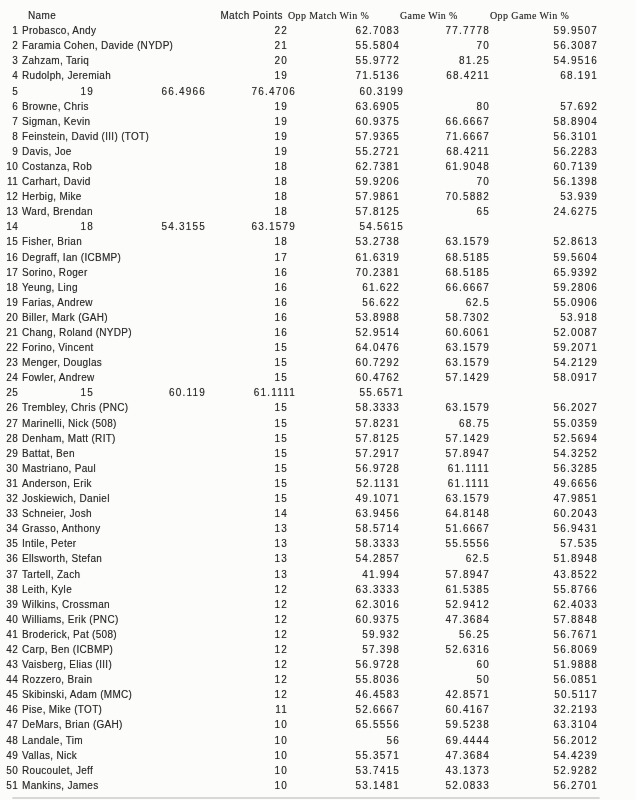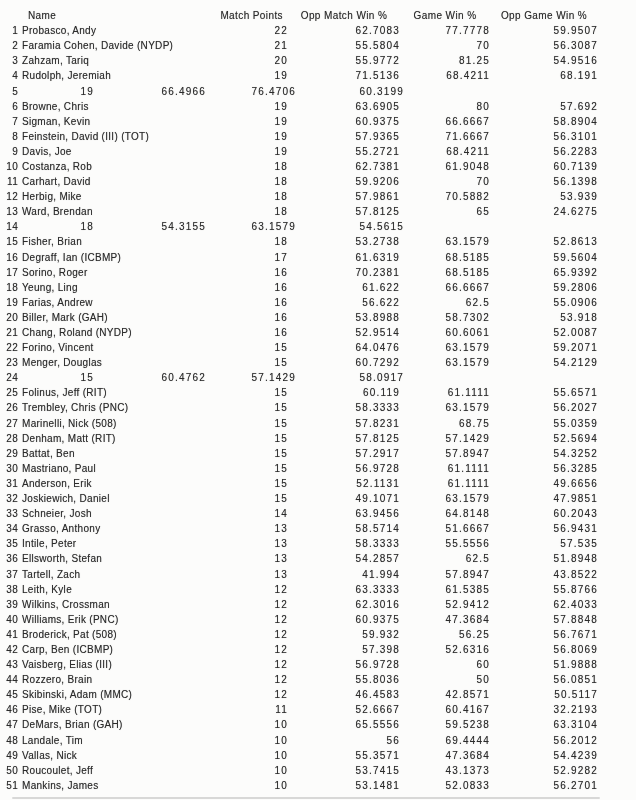--- a/index.html
+++ b/index.html
@@ -39,21 +39,21 @@
   .c.rank  { width: 18px;  text-align: right; }
   .c.name  { width: 194px; text-align: left; padding-left: 4px; }
   .c.mp    { width: 76px;  }
   .c.omw   { width: 112px; }
   .c.gw    { width: 90px;  }
   .c.ogw   { width: 108px; }
   .num     { text-align: right; letter-spacing: 1.2px; }
   .head .c { letter-spacing: 0.4px; }
   .head .name { padding-left: 10px; }
   .head .mp   { text-align: right; padding-right: 5px; letter-spacing: 0.4px; }
-  .head .omw, .head .gw, .head .ogw { text-align: center; letter-spacing: 0.4px; }
+  .head .omw, .head .gw, .head .ogw { text-align: left; letter-spacing: 0.4px; font-family: Liberation Serif, serif; }
   .scan-artifact {
     position: absolute;
     left: 12px;
     top: 797px;
     width: 588px;
     height: 2px;
     background: rgba(150,150,150,0.35);
     border-radius: 1px;
   }
 </style>
@@ -249,28 +249,28 @@
       <div class="row">
     <span class="c rank">23</span>
     <span class="c name">Menger, Douglas</span>
     <span class="c mp num">15</span>
     <span class="c omw num">60.7292</span>
     <span class="c gw num">63.1579</span>
     <span class="c ogw num">54.2129</span>
   </div>
       <div class="row">
     <span class="c rank">24</span>
+    <span class="c name">Fowler, Andrew</span>
     <span class="c mp num">15</span>
     <span class="c omw num">60.4762</span>
     <span class="c gw num">57.1429</span>
     <span class="c ogw num">58.0917</span>
   </div>
       <div class="row">
     <span class="c rank">25</span>
-    <span class="c name">Folinus, Jeff (RIT)</span>
     <span class="c mp num">15</span>
     <span class="c omw num">60.119</span>
     <span class="c gw num">61.1111</span>
     <span class="c ogw num">55.6571</span>
   </div>
       <div class="row">
     <span class="c rank">26</span>
     <span class="c name">Trembley, Chris (PNC)</span>
     <span class="c mp num">15</span>
     <span class="c omw num">58.3333</span>

